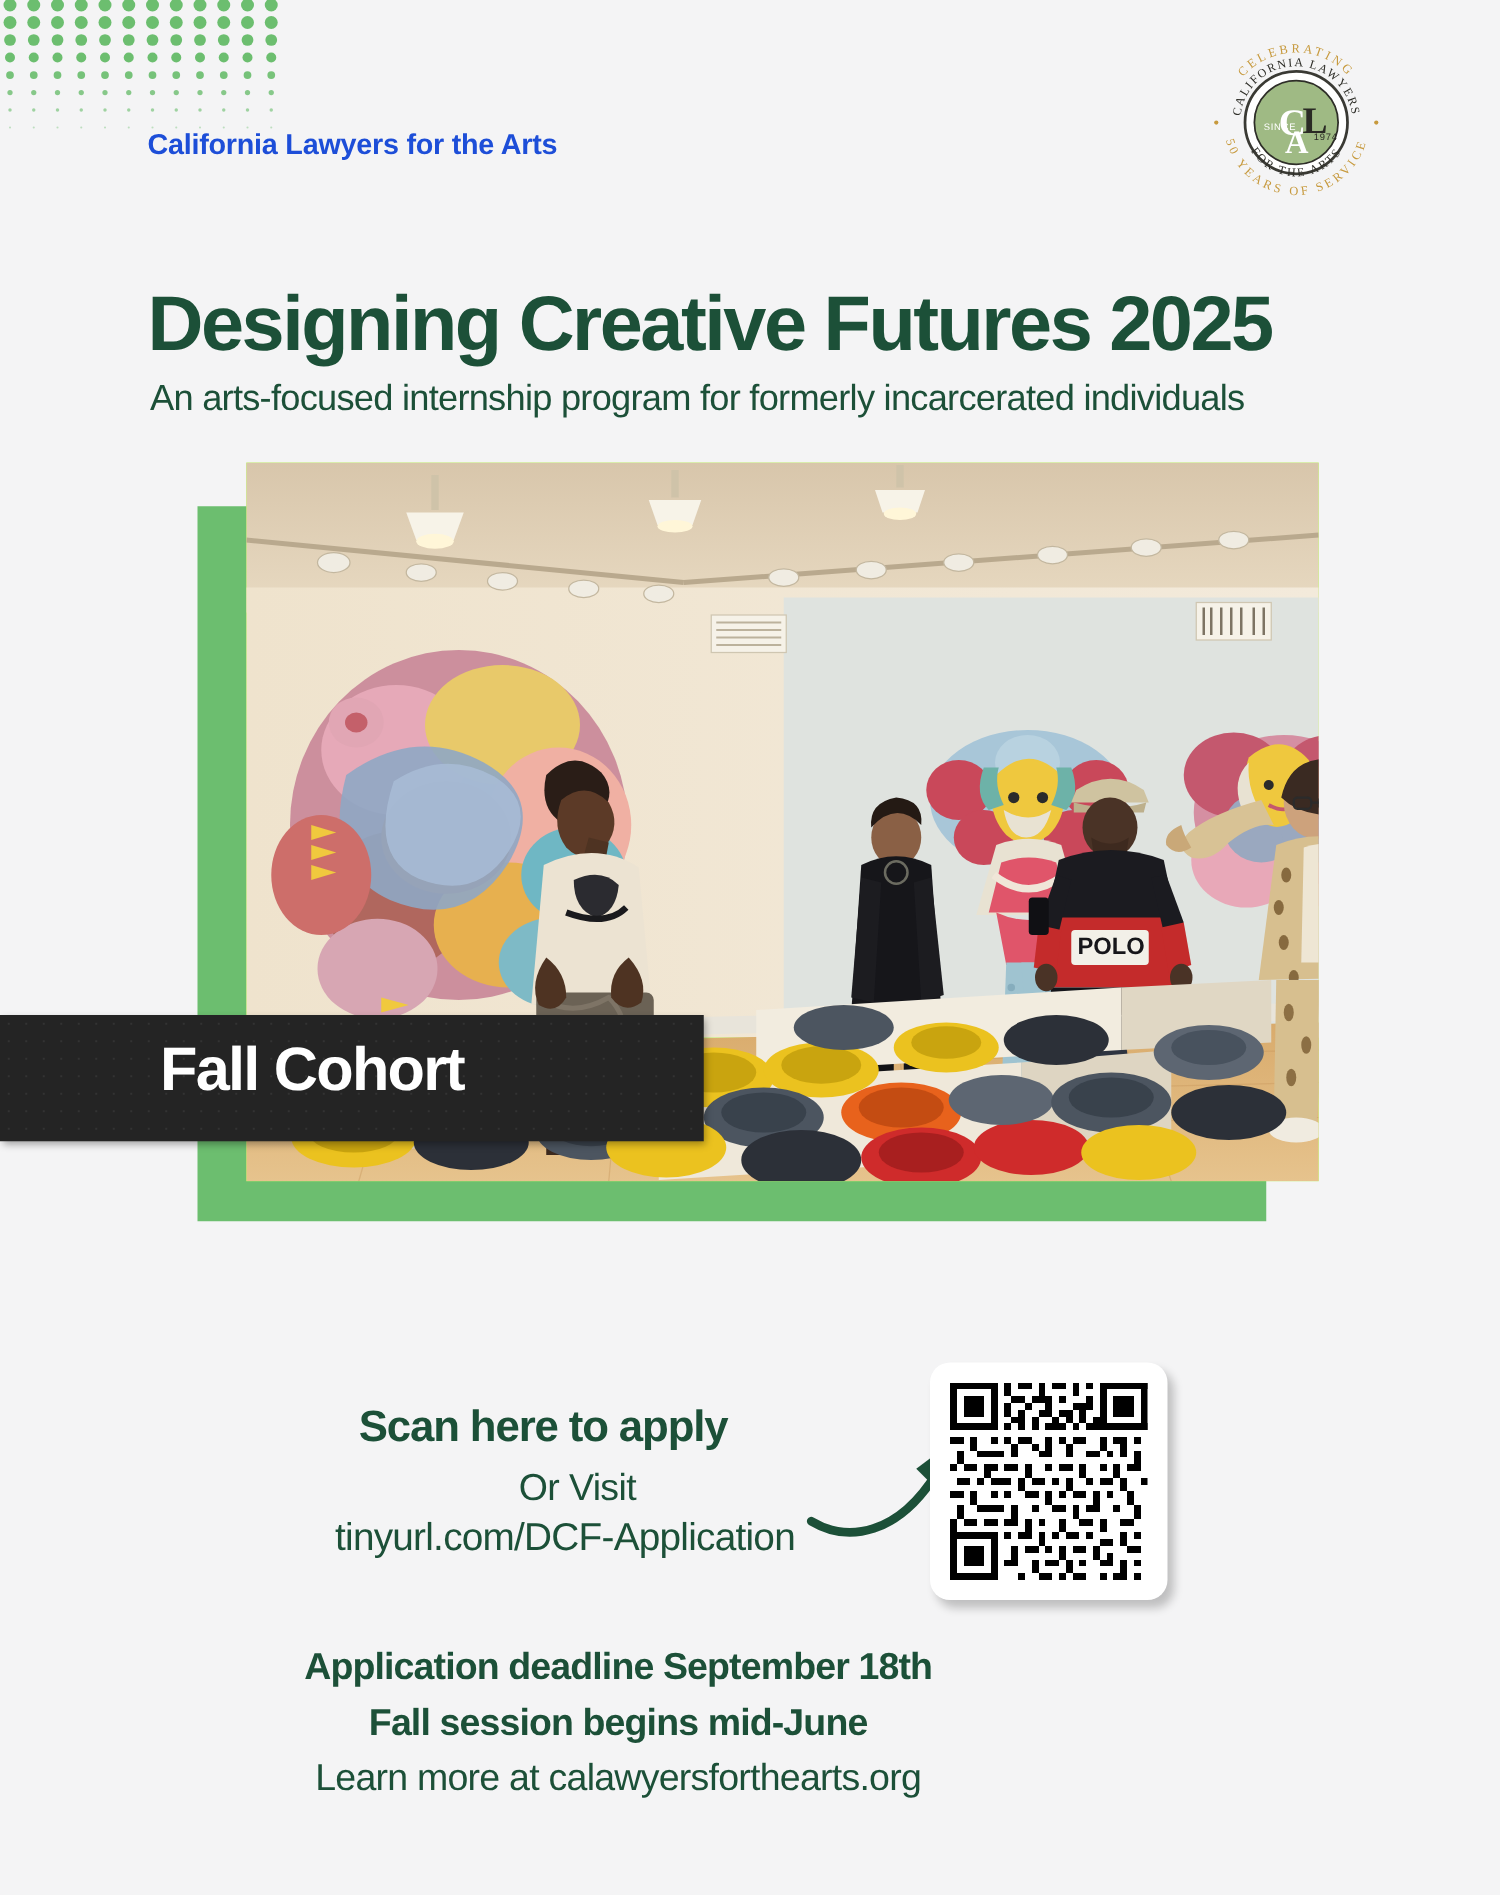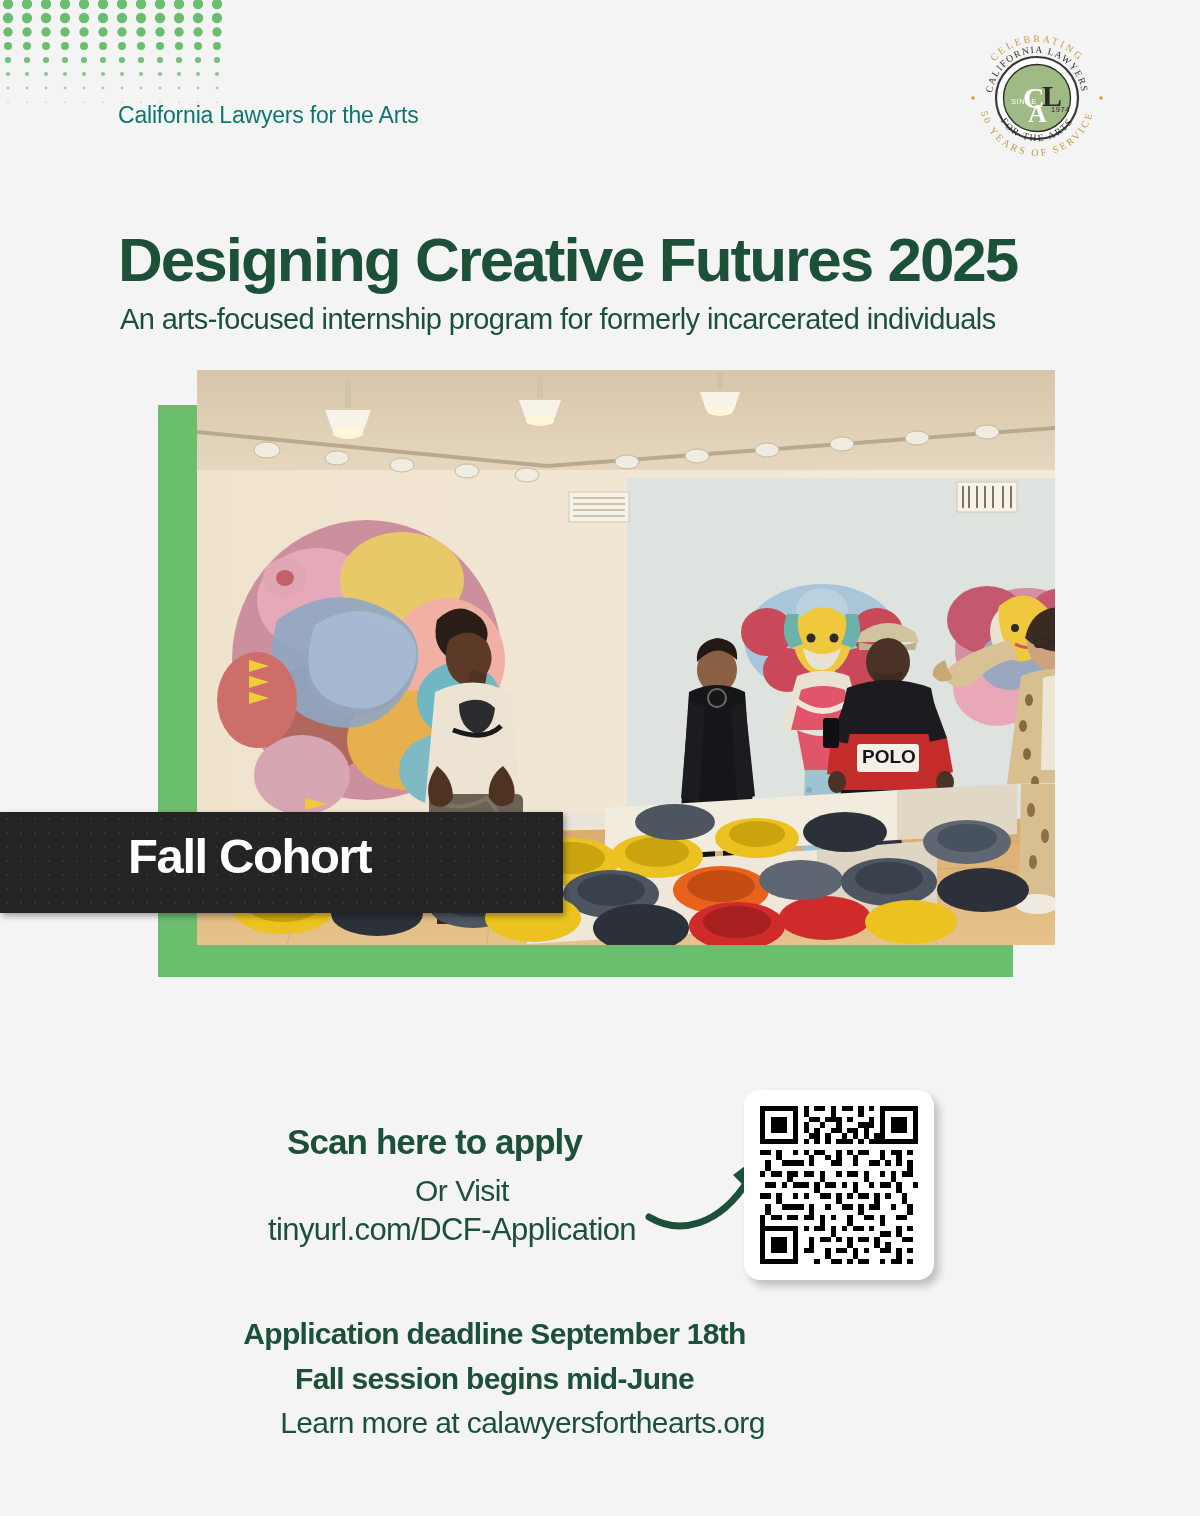--- a/index.html
+++ b/index.html
@@ -12,22 +12,22 @@
     position:relative;
   }
   .poster{position:relative;width:1200px;height:1516px;overflow:hidden;background:#f4f4f5;}
 
   
   .halftone{position:absolute;left:0;top:0;width:240px;height:120px;}
 
   
   .org-name{
     position:absolute;left:118px;top:102px;
-    font-size:23px;font-weight:normal;letter-spacing:-0.2px;
-    color:#0f766e;
+    font-size:23px;font-weight:bold;letter-spacing:-0.2px;
+    color:#1d4ed8;
   }
   .logo-seal{position:absolute;left:963px;top:24px;width:148px;height:148px;}
 
   
   .title{
     position:absolute;left:118px;top:224px;
     font-size:62px;font-weight:bold;letter-spacing:-2px;
     color:#1c5038;white-space:nowrap;text-align:right;
   }
   .subtitle{
@@ -89,21 +89,21 @@
     position:absolute;left:744px;top:1090px;width:190px;height:190px;
     background:#ffffff;border-radius:16px;
     box-shadow:5px 6px 8px rgba(0,0,0,.22);
   }
   .qr-card svg{position:absolute;left:16px;top:16px;width:158px;height:158px;}
 
   
   .foot{position:absolute;width:989px;text-align:center;color:#1c5038;}
   .foot1{top:1317px;font-size:30px;font-weight:bold;letter-spacing:-0.7px;}
   .foot2{top:1362px;font-size:30px;font-weight:bold;letter-spacing:-0.7px;}
-  .foot3{top:1406px;font-size:30px;font-weight:400;letter-spacing:-0.6px;margin-left:28px;}
+  .foot3{top:1406px;font-size:30px;font-weight:400;letter-spacing:-0.6px;}
 </style>
 </head>
 <body>
 
 <div class="poster">
 
   <div class="halftone">
     <svg viewBox="0 0 240 120" width="240" height="120" xmlns="http://www.w3.org/2000/svg">
       <g fill="#6cbe6f">
         <g>

